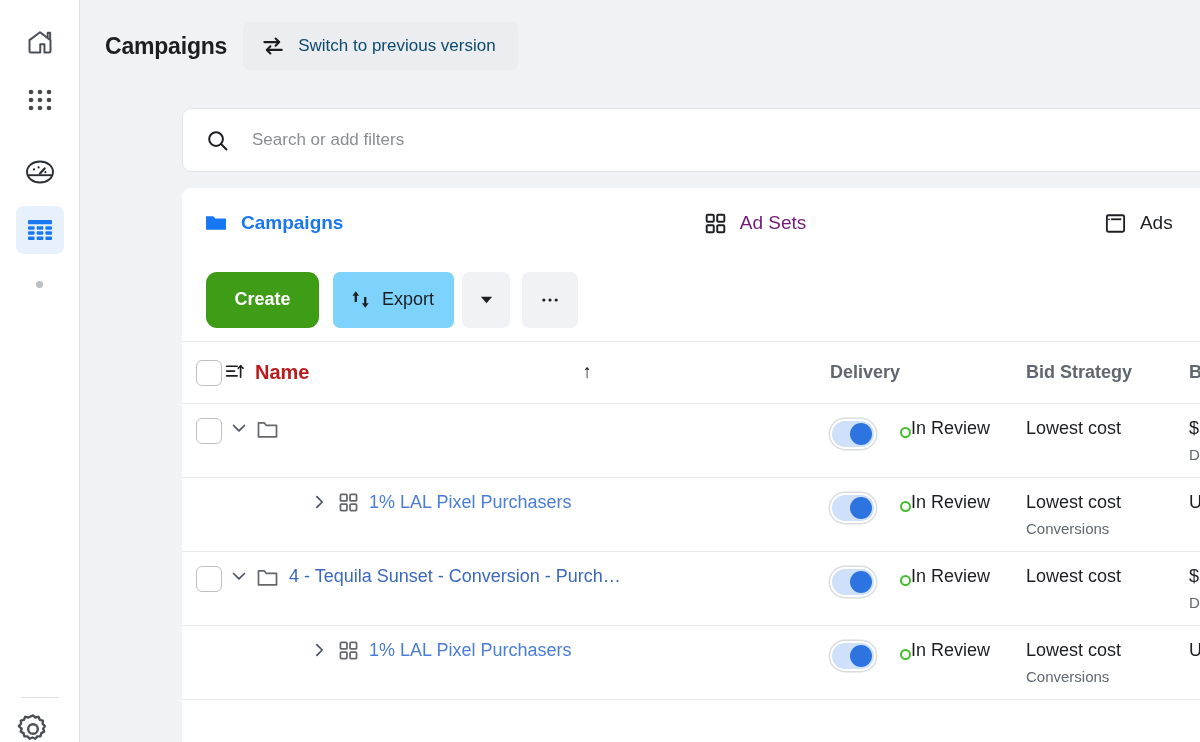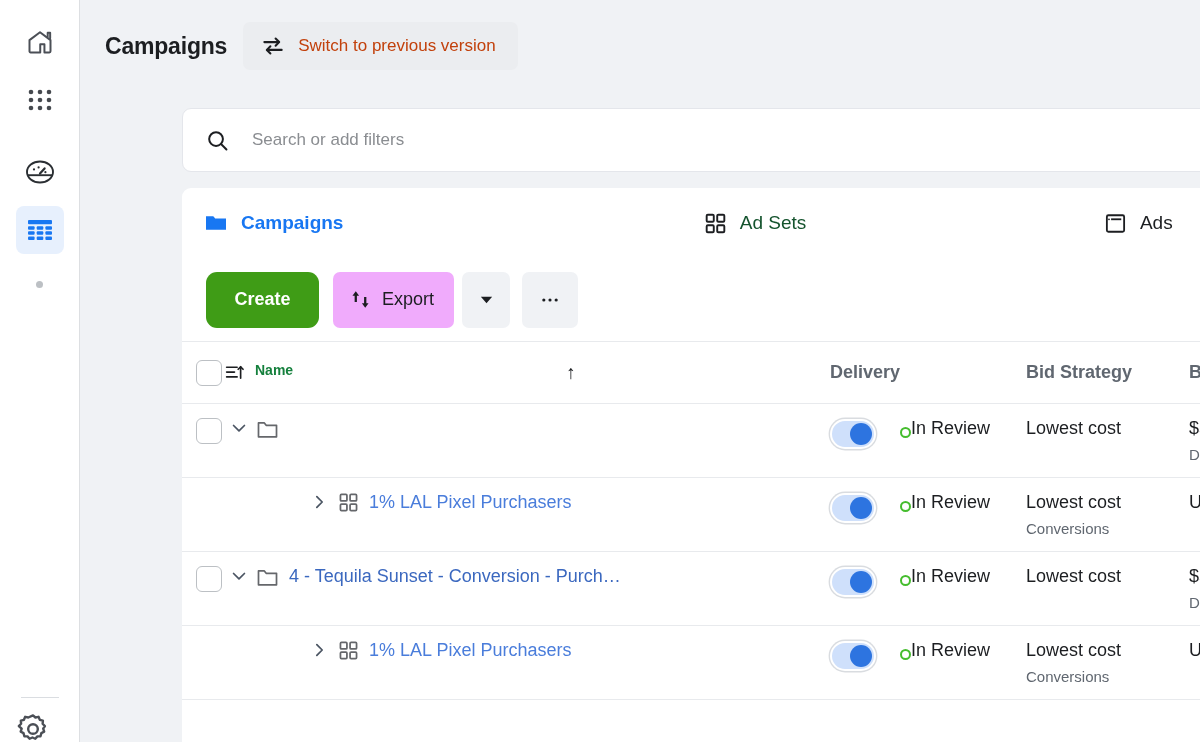--- a/index.html
+++ b/index.html
@@ -52,21 +52,21 @@
   }
   .switch-btn {
     margin-left: 16px;
     height: 48px;
     background: #ebedf0;
     border-radius: 7px;
     display: flex; align-items: center;
     padding: 0 22px 0 17px;
     cursor: pointer;
   }
-  .switch-btn .lbl { font-size: 17px; color: #c2410c; margin-left: 12px; }
+  .switch-btn .lbl { font-size: 17px; color: #0c4a6e; margin-left: 12px; }
   .search {
     position: absolute; left: 102px; top: 108px;
     width: 1130px; height: 64px;
     background: #fff;
     border: 1px solid #e4e6eb;
     border-radius: 9px;
     display: flex; align-items: center;
     padding-left: 22px;
     cursor: text;
   }
@@ -90,21 +90,21 @@
     width: 470px;
     padding-left: 22px;
     border-top-left-radius: 9px;
     border-top-right-radius: 0;
   }
   .tab.t-campaigns .tl { color: #1877f2; font-weight: bold; }
   .tab.t-adsets {
     width: 455px; padding-left: 78px;
     margin-left: -18px;
   }
-  .tab.t-adsets .tl { color: #14532d; }
+  .tab.t-adsets .tl { color: #701a75; }
   .tab.t-ads {
     width: 260px; padding-left: 48px;
     margin-left: -18px;
   }
   .tab.t-ads .tl { color: #1c1e21; }
   
   .tab .slant {
     position: absolute; right: -21px; top: 0;
     width: 42px; height: 70px;
     background: #fff;
@@ -132,21 +132,21 @@
     background: #3f9c16;
     color: #fff;
     font-size: 18px; font-weight: bold;
     height: 56px; min-width: 113px;
     border-radius: 11px; border: none;
     display: flex; align-items: center; justify-content: center;
     cursor: pointer;
   }
   .btn-export {
     margin-left: 14px;
-    background: #f0abfc;
+    background: #7dd3fc;
     height: 56px; border-radius: 7px; border: none;
     display: flex; align-items: center;
     padding: 0 20px 0 17px;
     cursor: pointer;
   }
   .btn-export .lbl { font-size: 18px; color: #1c1e21; margin-left: 11px; }
   .btn-caret {
     margin-left: 8px; background: #f0f2f5;
     width: 48px; height: 56px; border-radius: 7px; border: none;
     display: flex; align-items: center; justify-content: center;
@@ -170,21 +170,21 @@
     border-bottom: 1px solid #e8eaed;
     height: 74px;
     padding-top: 14px;
   }
   .c-check { width: 42px; flex: 0 0 42px; padding-left: 14px; display:flex; align-items:flex-start; }
   .c-name  { width: 606px; flex: 0 0 606px; display: flex; align-items: flex-start; }
   .c-del   { width: 196px; flex: 0 0 196px; display: flex; align-items: flex-start; }
   .c-bid   { width: 163px; flex: 0 0 163px; }
   .c-bud   { width: 123px; flex: 0 0 123px; }
 
-  .th-name { font-size: 14px; font-weight: bold; color: #15803d; margin-left: 10px; }
+  .th-name { font-size: 20px; font-weight: bold; color: #b91c1c; margin-left: 10px; }
   .th-sortarrow { font-size: 19px; color: #1c1e21; margin-left: 273px; }
   .th-gray { font-size: 18px; font-weight: bold; color: #606770; }
 
   .chk {
     width: 26px; height: 26px; border: 1.6px solid #bcc0c4;
     border-radius: 6px; background: #fff; cursor: pointer;
     flex: 0 0 26px;
   }
 
   .chev { width: 30px; display: flex; justify-content: center; cursor: pointer; flex:0 0 30px; }

